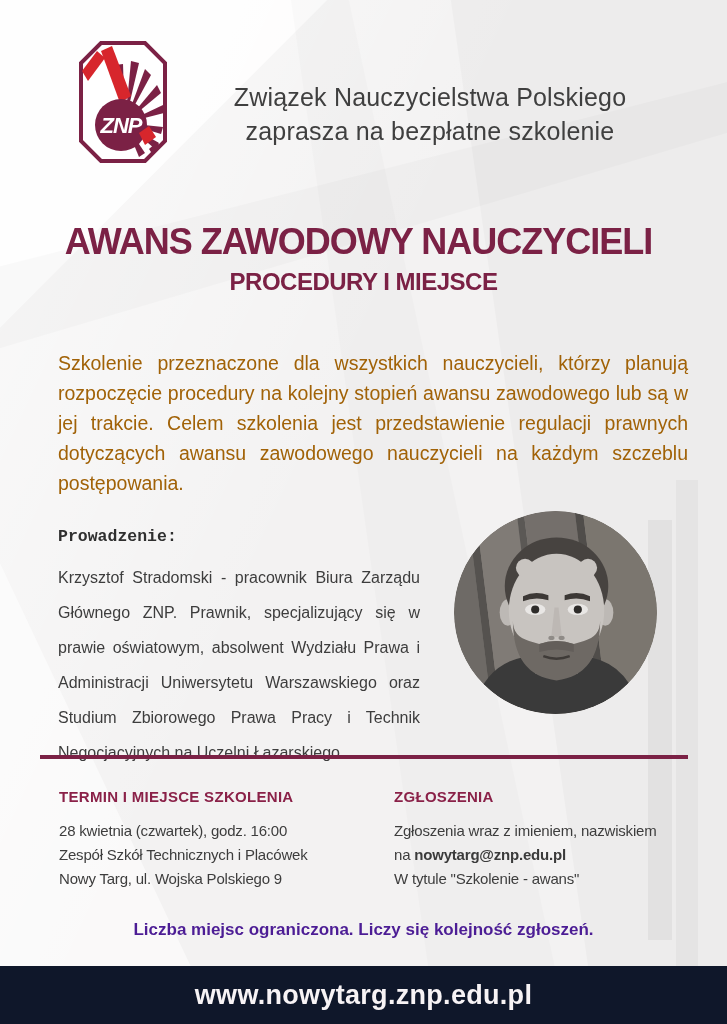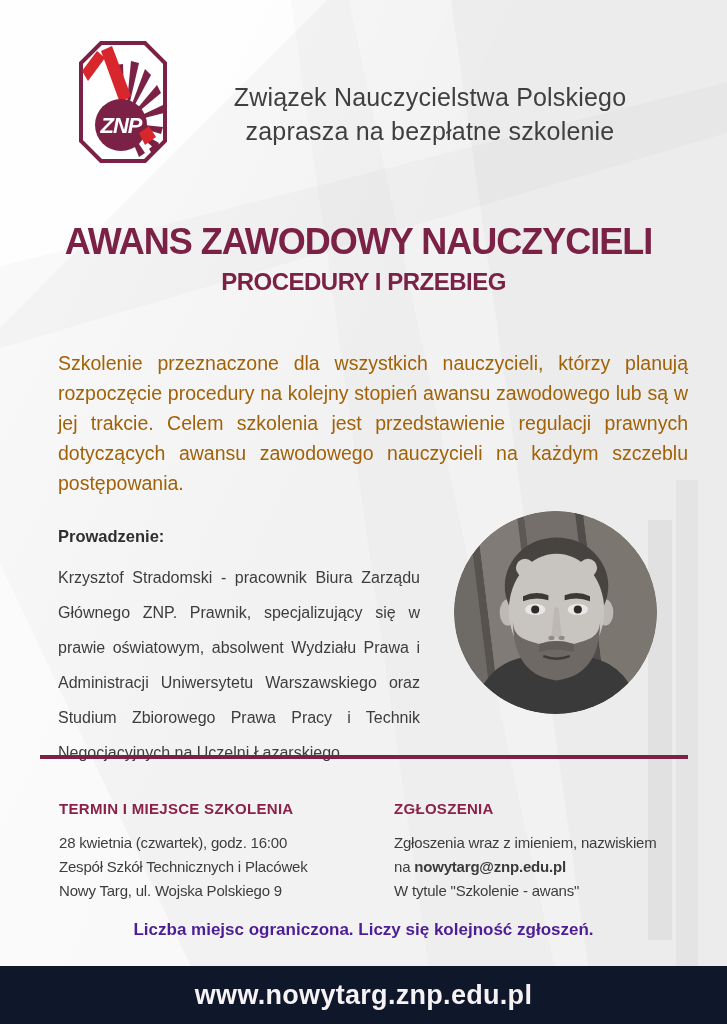--- a/index.html
+++ b/index.html
@@ -32,37 +32,37 @@
   .title-sub{
     position:absolute;left:0;right:0;top:268px;text-align:center;
     font-size:24px;font-weight:bold;color:#7b2145;letter-spacing:-.5px;
   }
   .intro{
     position:absolute;left:58px;top:348px;width:630px;
     font-size:19.5px;line-height:30px;color:#a16207;text-align:justify;
   }
   .presenter-label{
     position:absolute;left:58px;top:527px;
-    font-size:16.5px;font-weight:bold;color:#2f2f2f;
+    font-size:16.5px;font-weight:bold;color:#2f2f2f;font-family:Liberation Mono, monospace;
   }
   .bio{
     position:absolute;left:58px;top:560px;width:362px;
     font-size:16px;line-height:35px;color:#3d3d3d;text-align:justify;
   }
   .photo{
     position:absolute;left:454px;top:511px;width:203px;height:203px;
     border-radius:50%;overflow:hidden;
   }
   .divider{
     position:absolute;left:40px;top:755px;width:648px;height:4px;background:#7b2145;
   }
   .col-term{position:absolute;left:59px;top:788px;width:320px;}
   .col-signup{position:absolute;left:394px;top:788px;width:302px;}
   .col-heading{
-    font-size:15px;font-weight:bold;color:#8a2148;letter-spacing:.3px;margin:12px 0 14px 0;
+    font-size:15px;font-weight:bold;color:#8a2148;letter-spacing:.3px;margin:0 0 14px 0;
   }
   .col-line{
     font-size:15px;line-height:24px;color:#3d3d3d;letter-spacing:-.2px;white-space:nowrap;
   }
   .email{font-weight:bold;color:#3b3b3b;}
   .notice{
     position:absolute;left:0;right:0;top:920px;text-align:center;
     font-size:17px;font-weight:bold;color:#4c1d95;
   }
   .footer{
@@ -115,21 +115,21 @@
       </g>
     </svg>
   </div>
 
   <div class="org-lines">
     <div>Związek Nauczycielstwa Polskiego</div>
     <div>zaprasza na bezpłatne szkolenie</div>
   </div>
 
   <div class="title-main">AWANS ZAWODOWY NAUCZYCIELI</div>
-  <div class="title-sub">PROCEDURY I PRZEBIEG</div>
+  <div class="title-sub">PROCEDURY I MIEJSCE</div>
 
   <div class="intro">Szkolenie przeznaczone dla wszystkich nauczycieli, którzy planują rozpoczęcie procedury na kolejny stopień awansu zawodowego lub są w jej trakcie. Celem szkolenia jest przedstawienie regulacji prawnych dotyczących awansu zawodowego nauczycieli na każdym szczeblu postępowania.</div>
 
   <div class="presenter-label">Prowadzenie:</div>
   <div class="bio">Krzysztof Stradomski - pracownik Biura Zarządu Głównego ZNP. Prawnik, specjalizujący się w prawie oświatowym, absolwent Wydziału Prawa i Administracji Uniwersytetu Warsza­wskiego oraz Studium Zbiorowego Prawa Pracy i Technik Negocjacyjnych na Uczelni Łazarskiego.</div>
 
   <div class="photo">
     <svg width="203" height="203" viewBox="0 0 200 200">
       <defs>
           <clipPath id="pc">

